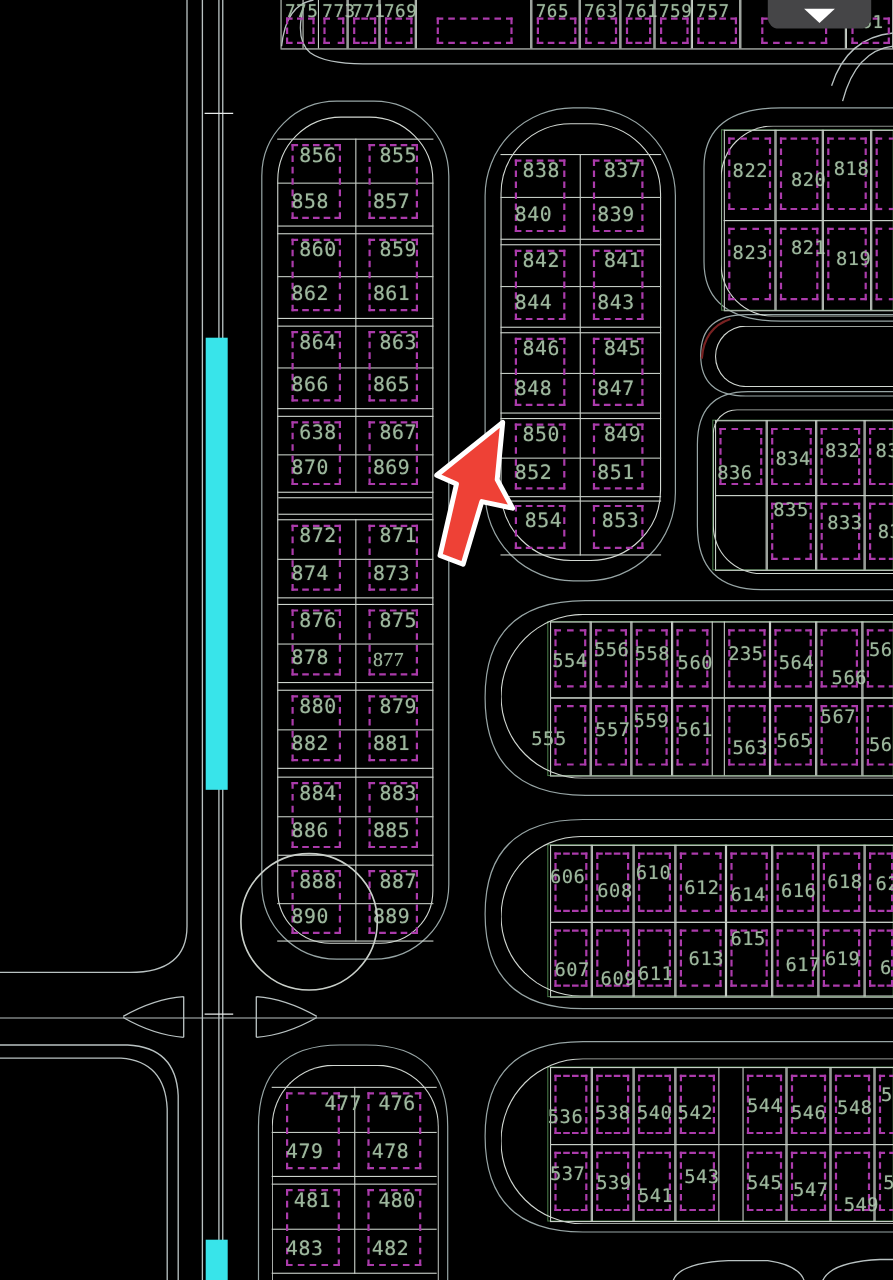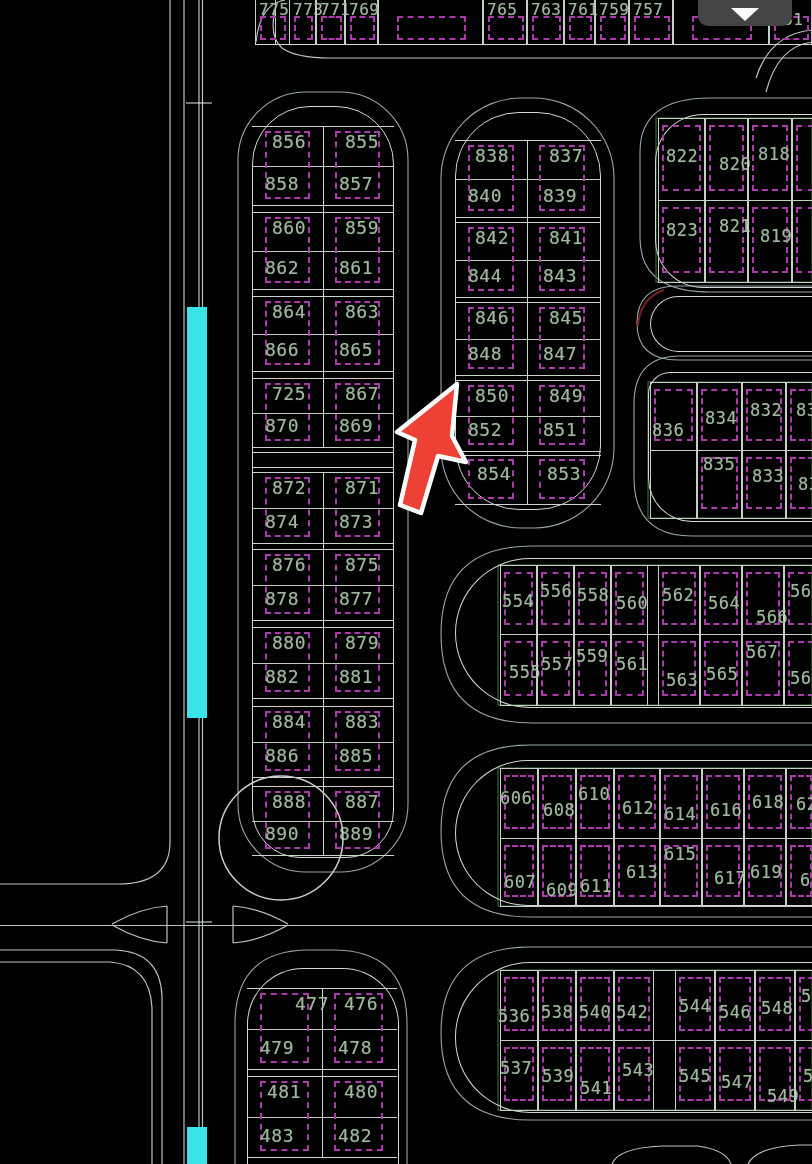--- a/index.html
+++ b/index.html
@@ -109,21 +109,21 @@
       <div class="dash" style="left: 335px; top: 301px; width: 45px; height: 64px;"></div>
       <span class="num pair" style="left: 272px; top: 303px;">864</span>
       <span class="num pair" style="left: 345px; top: 303px;">863</span>
       <span class="num pair" style="left: 265px; top: 341px;">866</span>
       <span class="num pair" style="left: 339px; top: 341px;">865</span>
       <div class="grp" style="left: 252px; top: 378px; width: 142px; height: 70px;">
         <div class="mid"></div>
       </div>
       <div class="dash" style="left: 265px; top: 383px; width: 45px; height: 58px;"></div>
       <div class="dash" style="left: 335px; top: 383px; width: 45px; height: 58px;"></div>
-      <span class="num pair" style="left: 272px; top: 385px;">725</span>
+      <span class="num pair" style="left: 272px; top: 385px;">638</span>
       <span class="num pair" style="left: 345px; top: 385px;">867</span>
       <span class="num pair" style="left: 265px; top: 417px;">870</span>
       <span class="num pair" style="left: 339px; top: 417px;">869</span>
       <div class="vline" style="left: 323px; top: 472px; width: 1px; height: 384px;"></div>
       <div class="grp" style="left: 252px; top: 472px; width: 142px; height: 72px;">
         <div class="mid"></div>
       </div>
       <div class="dash" style="left: 265px; top: 477px; width: 45px; height: 60px;"></div>
       <div class="dash" style="left: 335px; top: 477px; width: 45px; height: 60px;"></div>
       <span class="num pair" style="left: 272px; top: 479px;">872</span>
@@ -131,21 +131,21 @@
       <span class="num pair" style="left: 265px; top: 513px;">874</span>
       <span class="num pair" style="left: 339px; top: 513px; text-align: right;">873</span>
       <div class="grp" style="left: 252px; top: 549px; width: 142px; height: 72px;">
         <div class="mid"></div>
       </div>
       <div class="dash" style="left: 265px; top: 554px; width: 45px; height: 60px;"></div>
       <div class="dash" style="left: 335px; top: 554px; width: 45px; height: 60px;"></div>
       <span class="num pair" style="left: 272px; top: 556px;">876</span>
       <span class="num pair" style="left: 345px; top: 556px;">875</span>
       <span class="num pair" style="left: 265px; top: 590px;">878</span>
-      <span class="num pair" style="left: 339px; top: 590px;">877</span>
+      <span class="num pair" style="left: 339px; top: 590px; font-family: Liberation Serif, serif;">877</span>
       <div class="grp" style="left: 252px; top: 627px; width: 142px; height: 72px;">
         <div class="mid"></div>
       </div>
       <div class="dash" style="left: 265px; top: 632px; width: 45px; height: 60px;"></div>
       <div class="dash" style="left: 335px; top: 632px; width: 45px; height: 60px;"></div>
       <span class="num pair" style="left: 272px; top: 634px;">880</span>
       <span class="num pair" style="left: 345px; top: 634px;">879</span>
       <span class="num pair" style="left: 265px; top: 668px;">882</span>
       <span class="num pair" style="left: 339px; top: 668px;">881</span>
       <div class="grp" style="left: 252px; top: 706px; width: 142px; height: 72px;">
@@ -288,35 +288,35 @@
       <div class="dash" style="left: 541px; top: 572px; width: 29px; height: 53px;"></div>
       <span class="num " style="left: 540px; top: 583px;">556</span>
       <div class="cell" style="left: 574px; top: 565px; width: 37px; height: 69px;"></div>
       <div class="dash" style="left: 578px; top: 572px; width: 29px; height: 53px;"></div>
       <span class="num " style="left: 577px; top: 587px;">558</span>
       <div class="cell" style="left: 611px; top: 565px; width: 37px; height: 69px;"></div>
       <div class="dash" style="left: 615px; top: 572px; width: 29px; height: 53px;"></div>
       <span class="num " style="left: 616px; top: 595px;">560</span>
       <div class="cell" style="left: 658px; top: 565px; width: 42px; height: 69px;"></div>
       <div class="dash" style="left: 662px; top: 572px; width: 34px; height: 53px;"></div>
-      <span class="num " style="left: 662px; top: 587px;">562</span>
+      <span class="num " style="left: 662px; top: 587px;">235</span>
       <div class="cell" style="left: 700px; top: 565px; width: 42px; height: 69px;"></div>
       <div class="dash" style="left: 704px; top: 572px; width: 34px; height: 53px;"></div>
       <span class="num " style="left: 708px; top: 595px;">564</span>
       <div class="cell" style="left: 742px; top: 565px; width: 42px; height: 69px;"></div>
       <div class="dash" style="left: 746px; top: 572px; width: 34px; height: 53px;"></div>
       <span class="num " style="left: 756px; top: 609px;">566</span>
       <div class="cell" style="left: 784px; top: 565px; width: 34px; height: 69px;"></div>
       <div class="dash" style="left: 788px; top: 572px; width: 26px; height: 53px;"></div>
       <span class="num " style="left: 790px; top: 583px;">568</span>
       <div class="rowline" style="left: 500px; top: 634px; width: 312px;"></div>
       <div class="rowline" style="left: 500px; top: 705px; width: 312px;"></div>
       <div class="cell" style="left: 500px; top: 634px; width: 37px; height: 71px;"></div>
       <div class="dash" style="left: 504px; top: 641px; width: 29px; height: 55px;"></div>
-      <span class="num " style="left: 509px; top: 664px;">555</span>
+      <span class="num " style="left: 483px; top: 664px;">555</span>
       <div class="cell" style="left: 537px; top: 634px; width: 37px; height: 71px;"></div>
       <div class="dash" style="left: 541px; top: 641px; width: 29px; height: 55px;"></div>
       <span class="num " style="left: 541px; top: 656px;">557</span>
       <div class="cell" style="left: 574px; top: 634px; width: 37px; height: 71px;"></div>
       <div class="dash" style="left: 578px; top: 641px; width: 29px; height: 55px;"></div>
       <span class="num " style="left: 576px; top: 648px;">559</span>
       <div class="cell" style="left: 611px; top: 634px; width: 37px; height: 71px;"></div>
       <div class="dash" style="left: 615px; top: 641px; width: 29px; height: 55px;"></div>
       <span class="num " style="left: 616px; top: 656px;">561</span>
       <div class="cell" style="left: 658px; top: 634px; width: 42px; height: 71px;"></div>

